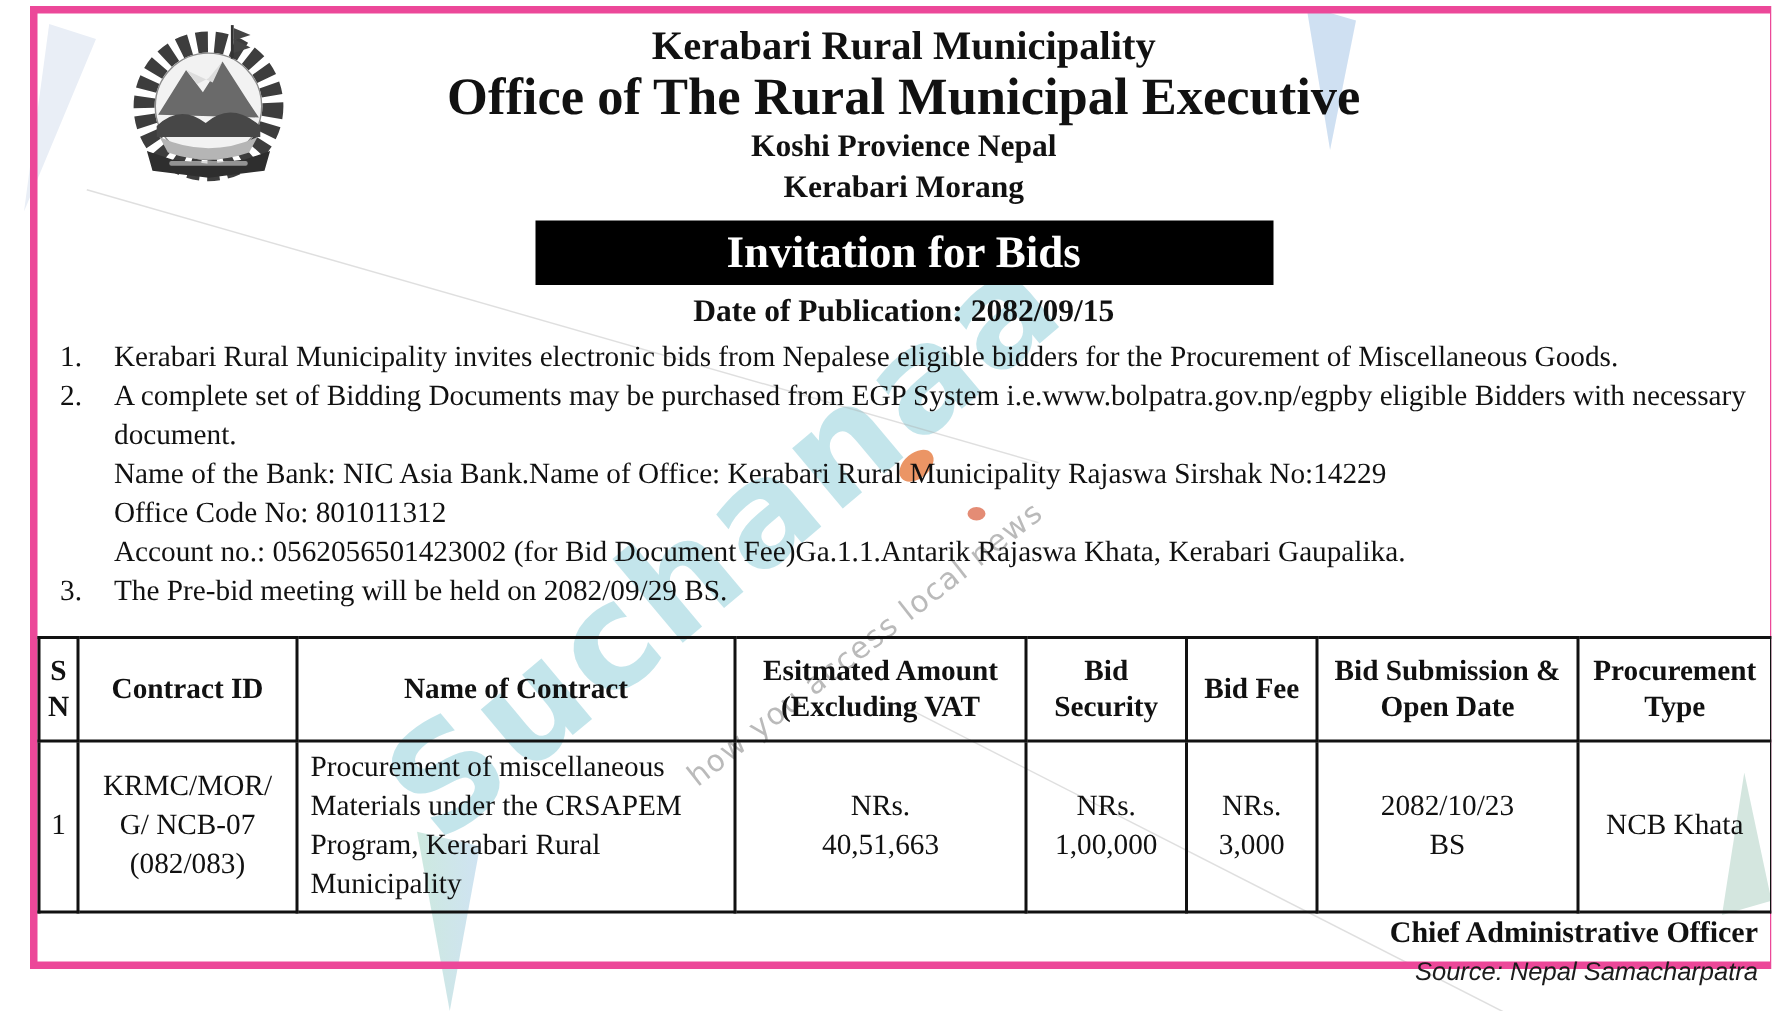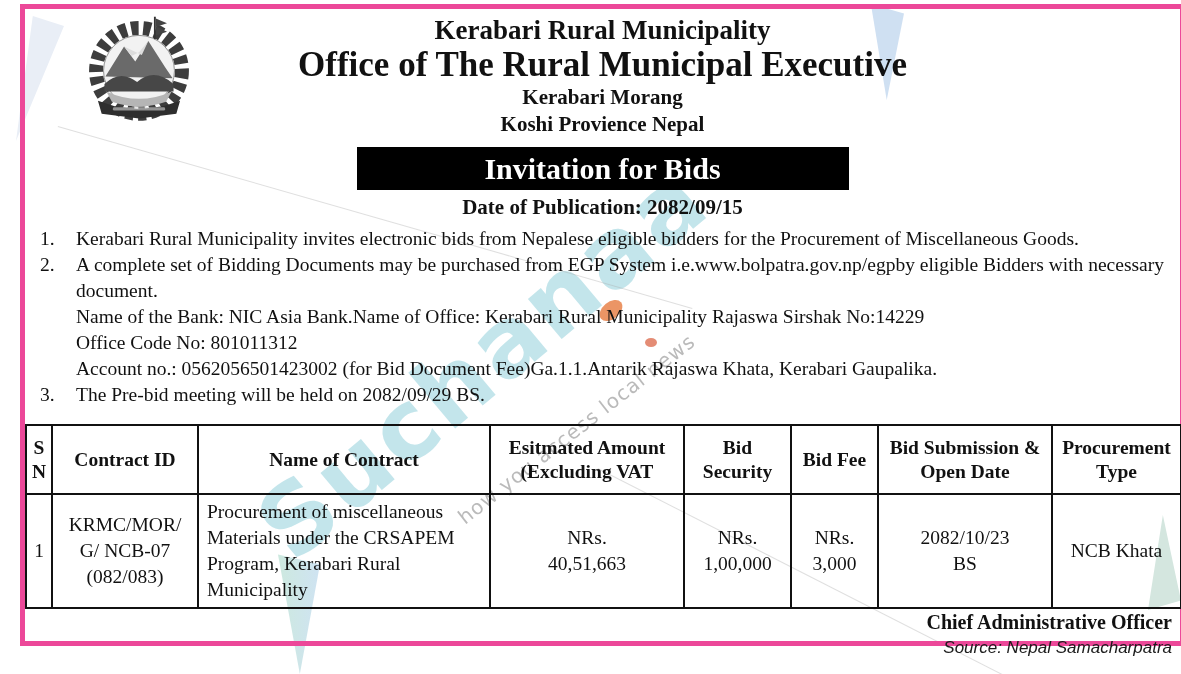--- a/index.html
+++ b/index.html
@@ -93,22 +93,22 @@
           <path d="M78 6 L90 11 L78 15 Z" fill="#444444"></path>
           <path d="M78 14 L90 20 L78 24 Z" fill="#444444"></path>
           <path d="M16 94 L34 100 L60 103 L86 100 L104 94 L100 108 L60 113 L20 108 Z" fill="#2e2e2e"></path>
           <rect x="32" y="101" width="56" height="3.5" rx="1.5" fill="#c9c9c9" opacity="0.65"></rect>
         </svg>
       </div>
 
       <div class="hdr">
         <div class="org">Kerabari Rural Municipality</div>
         <div class="office">Office of The Rural Municipal Executive</div>
+        <div class="sub">Koshi Provience Nepal</div>
         <div class="sub">Kerabari Morang</div>
-        <div class="sub">Koshi Provience Nepal</div>
       </div>
 
       <div class="banner">
         <span>Invitation for Bids</span>
       </div>
 
       <div class="pubdate">Date of  Publication: 2082/09/15</div>
 
       <div class="notice">
           <div class="n-item">

